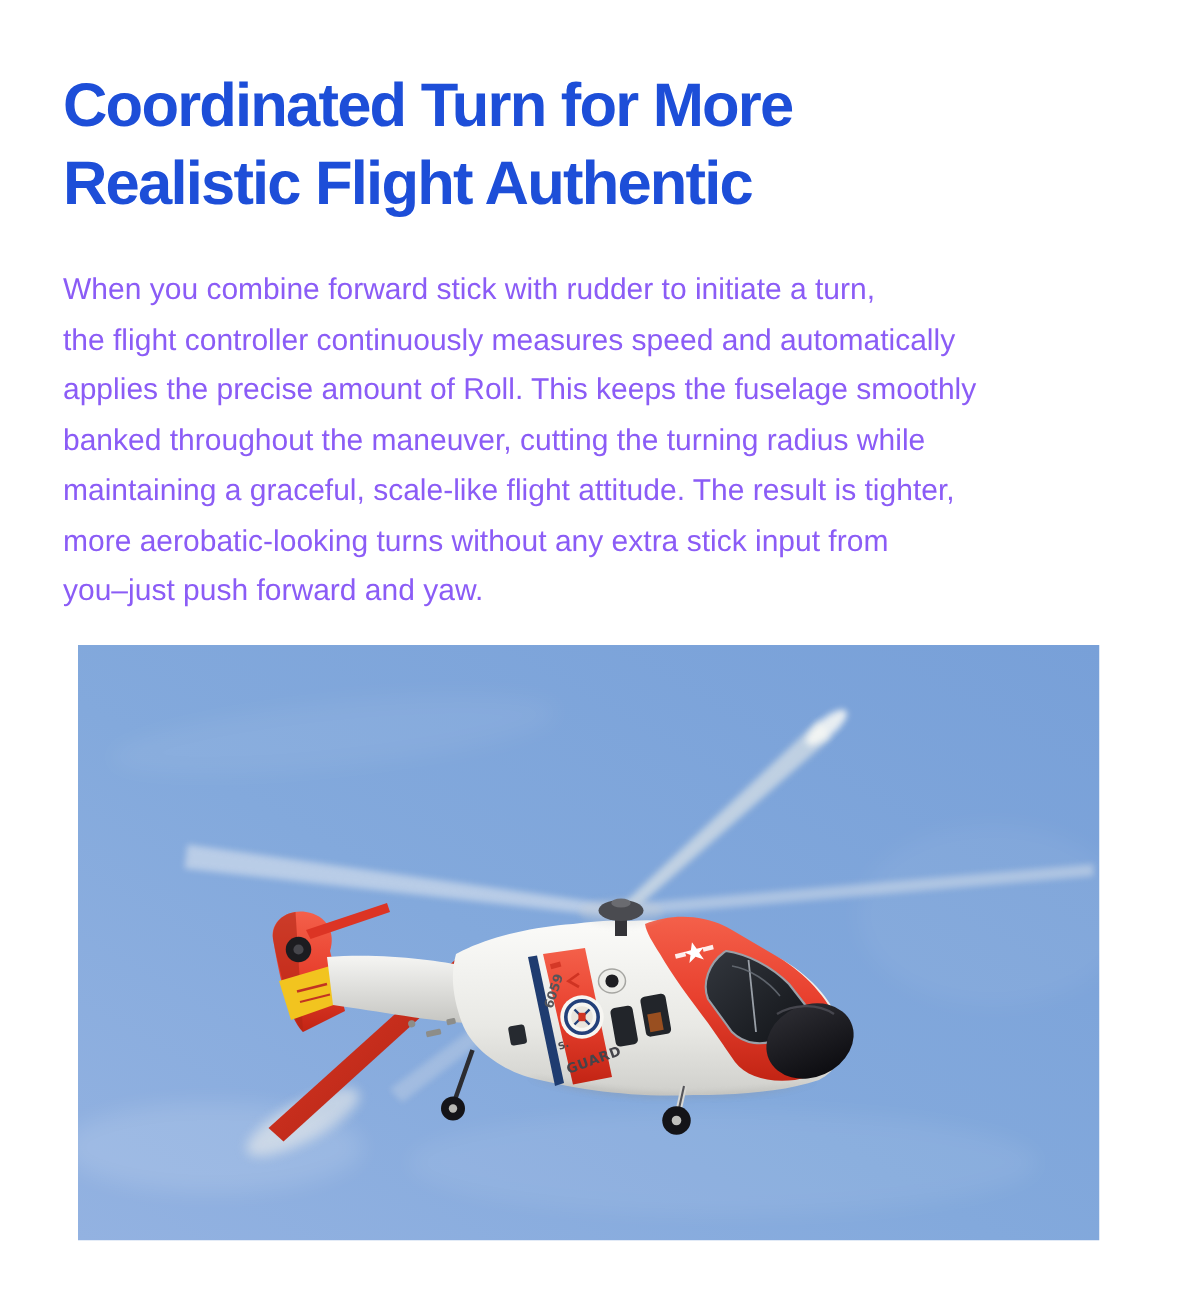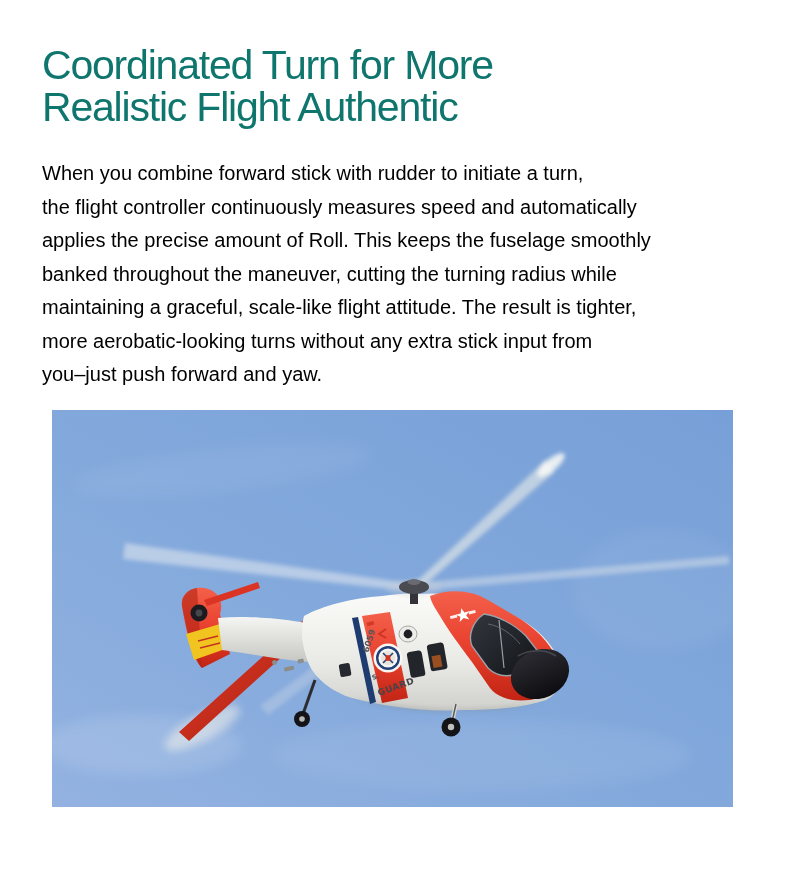--- a/index.html
+++ b/index.html
@@ -3,29 +3,29 @@
 <meta charset="utf-8">
 <style>
   html,body{margin:0;padding:0;}
   body{
     width:790px;height:876px;background:#ffffff;overflow:hidden;
     font-family:"Liberation Sans", sans-serif;
   }
   .wrap{padding:44px 40px 0 42px;}
   h1.headline{
     margin:0 0 29px 0;
-    font-size:41px;line-height:42px;font-weight:400;
-    letter-spacing:-1.2px;color:#0f766e;
+    font-size:41px;line-height:52px;font-weight:700;
+    letter-spacing:-1.2px;color:#1d4ed8;
     white-space:pre-line;
     font-family:"Liberation Sans", sans-serif;
   }
   p.description{
     margin:0;
     font-size:20px;line-height:33.5px;font-weight:400;
-    color:#000000;letter-spacing:0px;
+    color:#8b5cf6;letter-spacing:0px;
     white-space:pre-line;
     font-family:"Liberation Sans", sans-serif;
   }
   figure.hero{margin:18px 0 0 10px;padding:0;width:681px;height:397px;}
   svg text{font-family:"DejaVu Sans", sans-serif;}
 </style>
 </head>
 <body>
 
 <div class="wrap">

